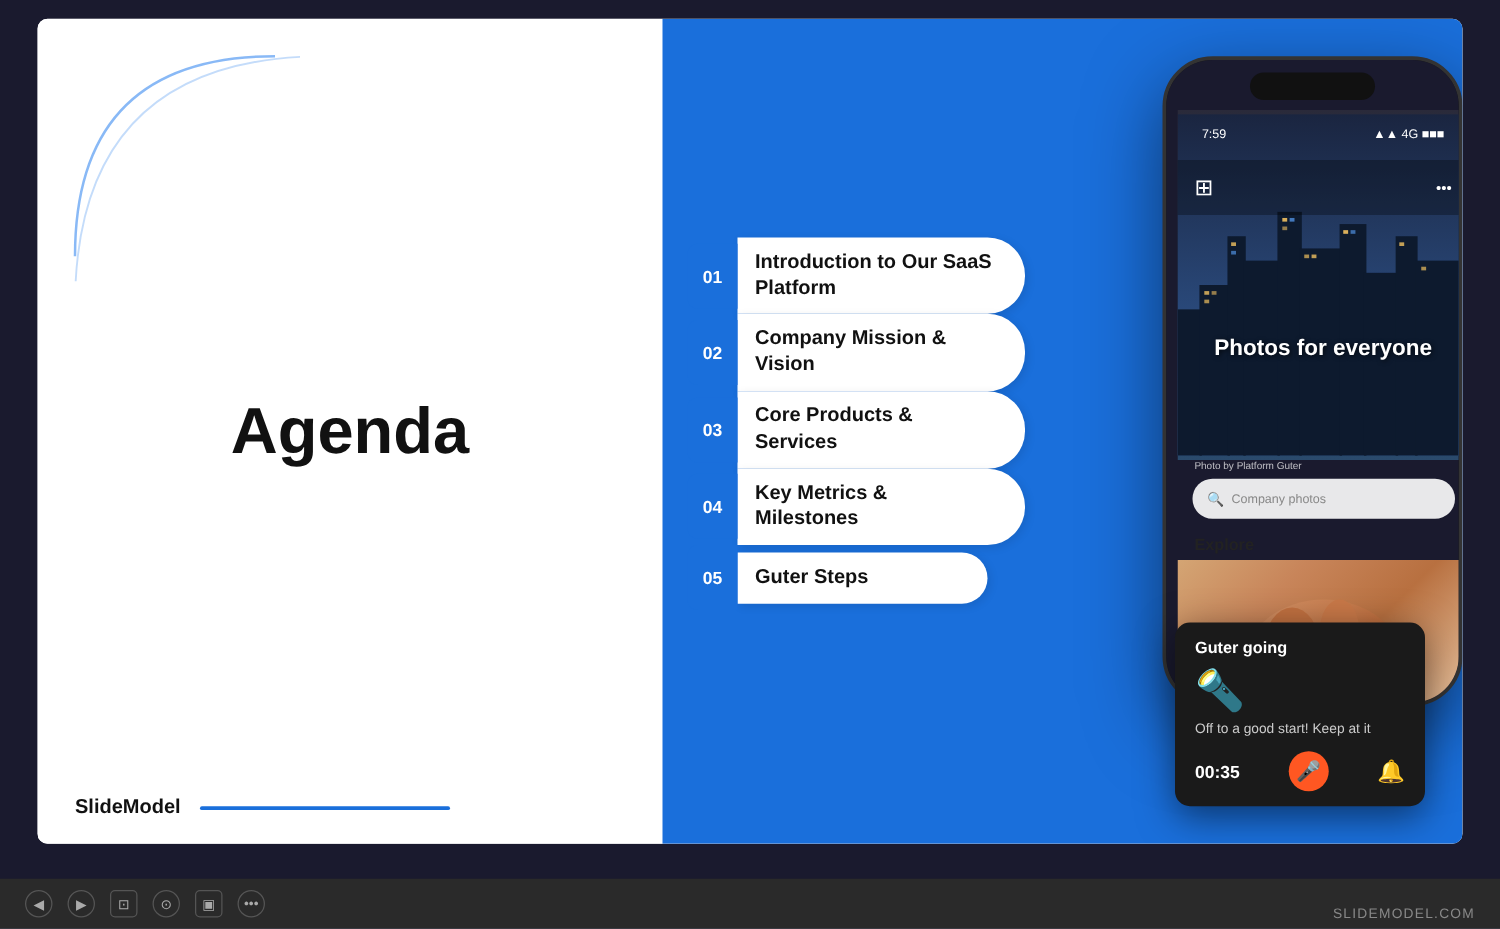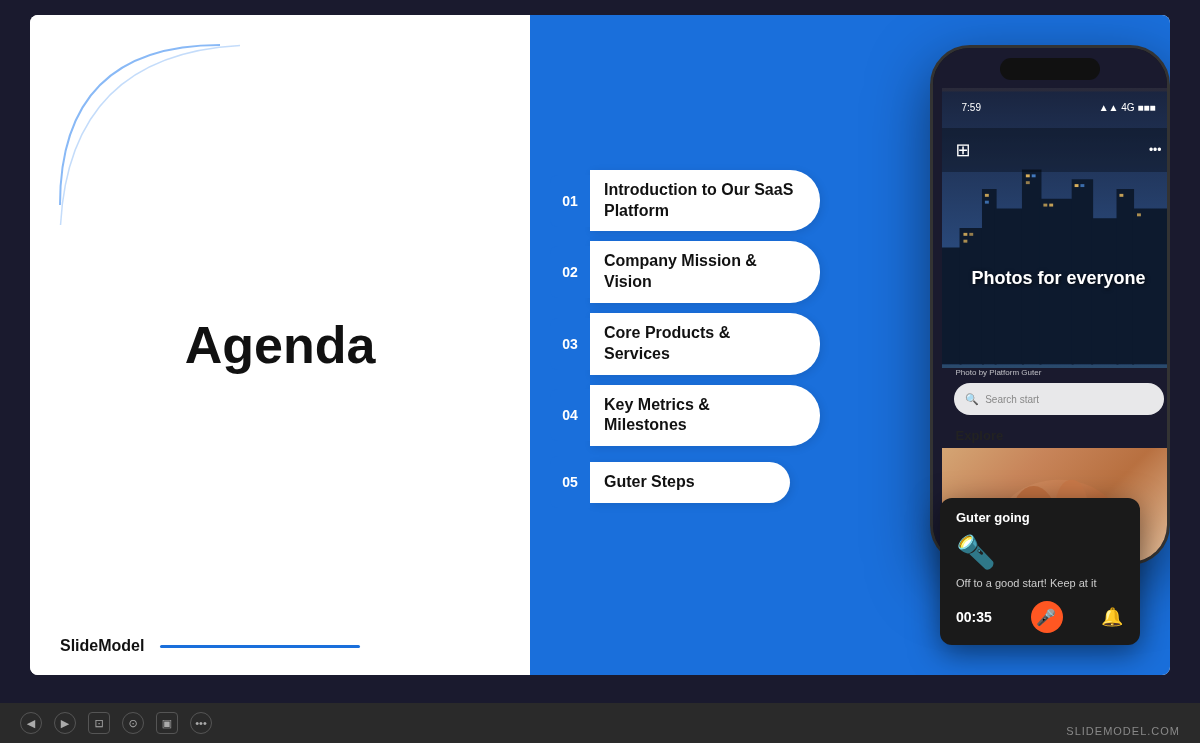--- a/index.html
+++ b/index.html
@@ -87,21 +87,20 @@
     .agenda-items-area {
       position: absolute;
       top: 0;
       left: 0;
       right: 280px;
       bottom: 0;
       background: transparent;
       display: flex;
       flex-direction: column;
       justify-content: center;
-      gap: 10px;
       padding: 20px 0 32px 20px;
       z-index: 5;
     }
 
     .agenda-item {
       display: flex;
       align-items: center;
       gap: 0;
     }
 
@@ -473,21 +472,21 @@
 
             <div class="phone-app-bar">
               <span style="color:#fff;font-size:18px;">⊞</span>
               <span style="color:#fff;font-size:12px;">•••</span>
             </div>
 
             <div class="photo-overlay-text">Photos for everyone</div>
 
             <div class="phone-search">
               <span style="margin-right:6px;color:#888;">🔍</span>
-              <span style="color:#888;font-size:10px;">Search start</span>
+              <span style="color:#888;font-size:10px;">Company photos</span>
             </div>
 
             <div class="phone-explore">Explore</div>
 
             <div class="phone-explore-image">
               <svg width="100%" height="100%" viewBox="0 0 240 180">
                 <defs>
                   <linearGradient id="handGrad" x1="0" y1="0" x2="1" y2="1">
                     <stop offset="0%" stop-color="#d4956a"></stop>
                     <stop offset="50%" stop-color="#c07040"></stop>

